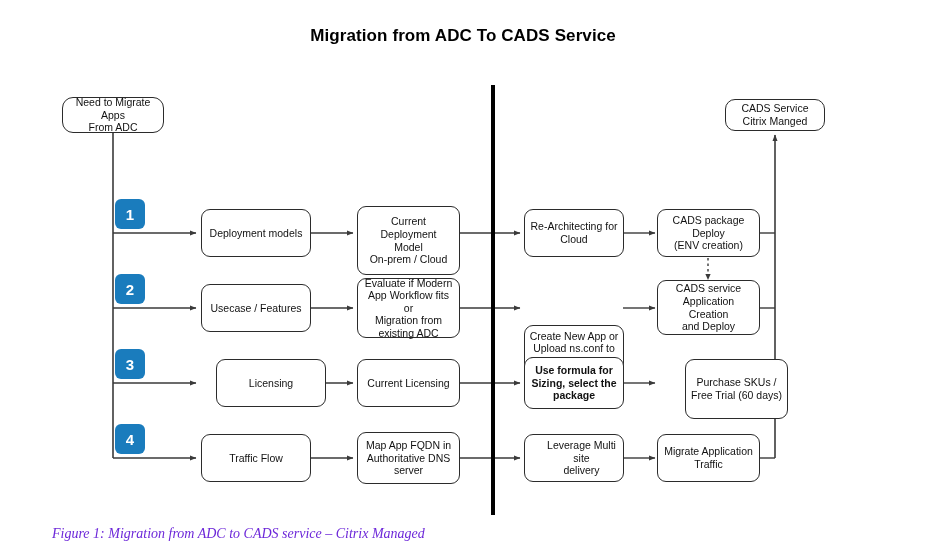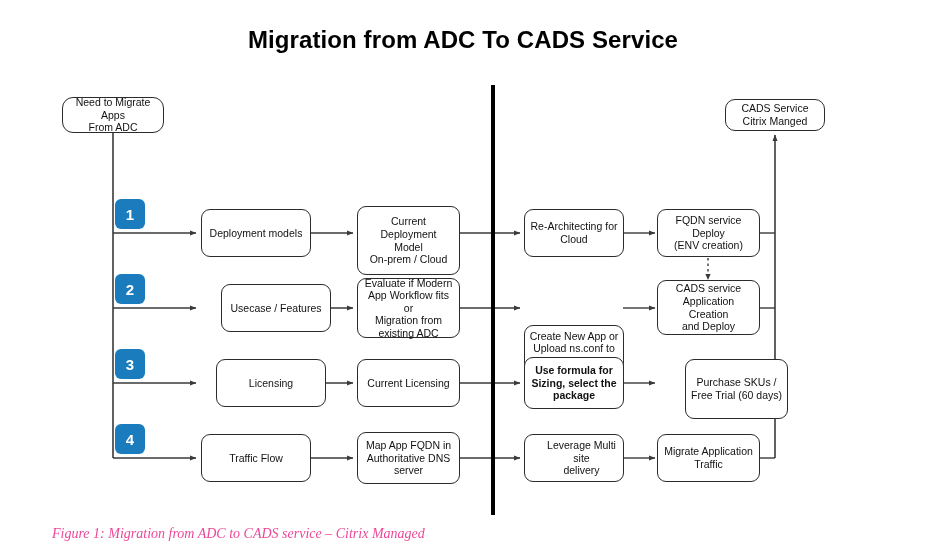--- a/index.html
+++ b/index.html
@@ -22,21 +22,21 @@
     width: 926px;
     height: 557px;
   }
 
   #page-title {
     position: absolute;
     left: 0;
     top: 26px;
     width: 926px;
     text-align: center;
-    font-size: 24px;
+    font-size: 17px;
     font-weight: bold;
     letter-spacing: 0.1px;
     color: #000;
   }
 
   
   #connectors {
     position: absolute;
     left: 0; top: 0;
     width: 926px;
@@ -95,21 +95,21 @@
   }
 
   
   #figure-caption {
     position: absolute;
     left: 52px;
     top: 526px;
     font-family: "Liberation Serif", serif;
     font-style: italic;
     font-size: 14px;
-    color: #ec4899;
+    color: #6d28d9;
     white-space: pre;
   }
 </style>
 </head>
 <body>
 
 <div id="diagram-root">
 
   <div id="page-title">Migration from ADC To CADS Service</div>
 
@@ -204,24 +204,24 @@
   <div class="step-badge" style="left:115px; top:274px;">2</div>
   <div class="step-badge" style="left:115px; top:349px;">3</div>
   <div class="step-badge" style="left:115px; top:424px;">4</div>
 
   <div class="node" style="left:201px; top:209px; width:110px; height:48px;">Deployment models</div>
   <div class="node" style="left:357px; top:206px; width:103px; height:69px;">Current Deployment
 Model
 On-prem / Cloud</div>
   <div class="node" style="left:524px; top:209px; width:100px; height:48px;">Re-Architecting for
 Cloud</div>
-  <div class="node" style="left:657px; top:209px; width:103px; height:48px;">FQDN service Deploy
+  <div class="node" style="left:657px; top:209px; width:103px; height:48px;">CADS package Deploy
 (ENV creation)</div>
 
-  <div class="node" style="left:201px; top:284px; width:110px; height:48px;margin-left:20px;">Usecase / Features</div>
+  <div class="node" style="left:201px; top:284px; width:110px; height:48px;">Usecase / Features</div>
   <div class="node" style="left:357px; top:278px; width:103px; height:60px;">Evaluate if Modern
 App Workflow fits or
 Migration from
 existing ADC</div>
   <div class="node" style="left:524px; top:278px; width:100px; height:60px;margin-top:47px;">Create New App or
 Upload ns.conf to
 Migration workflow
 with the ENV</div>
   <div class="node" style="left:657px; top:280px; width:103px; height:55px;">CADS service
 Application Creation

